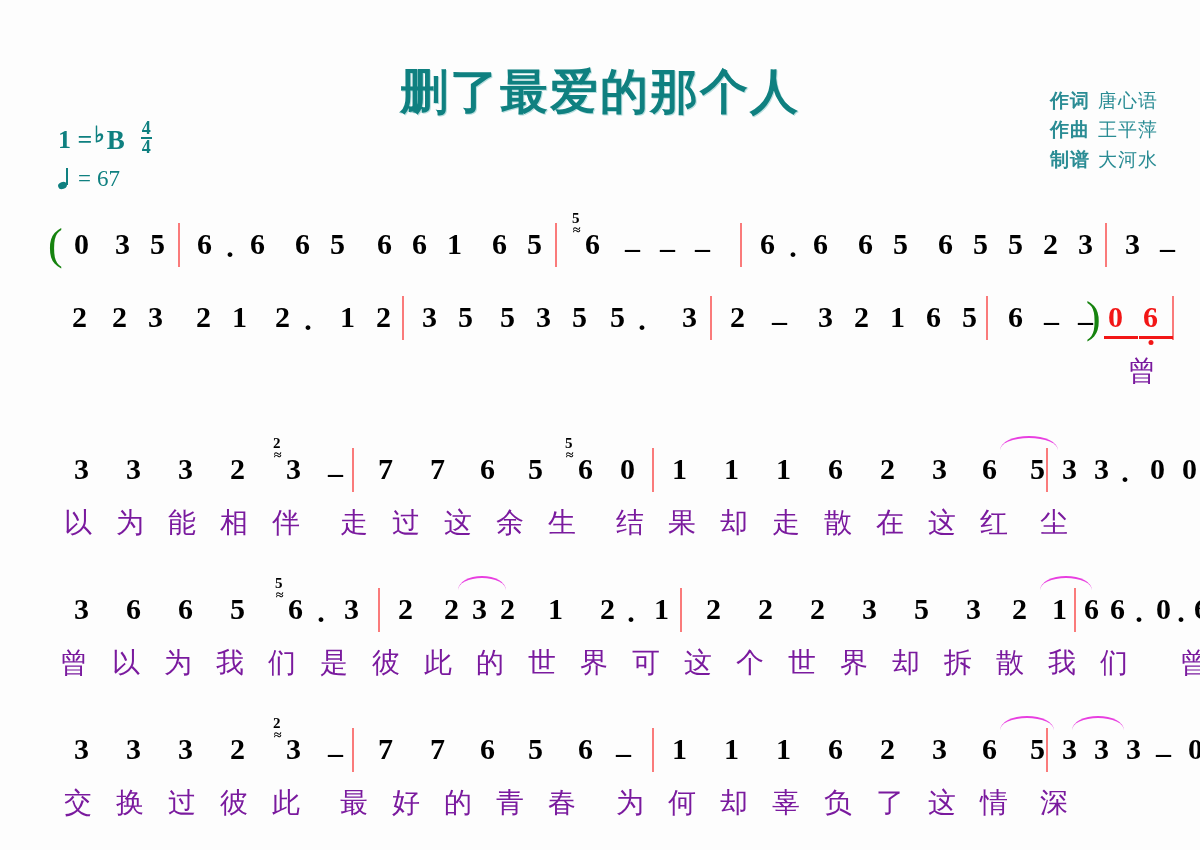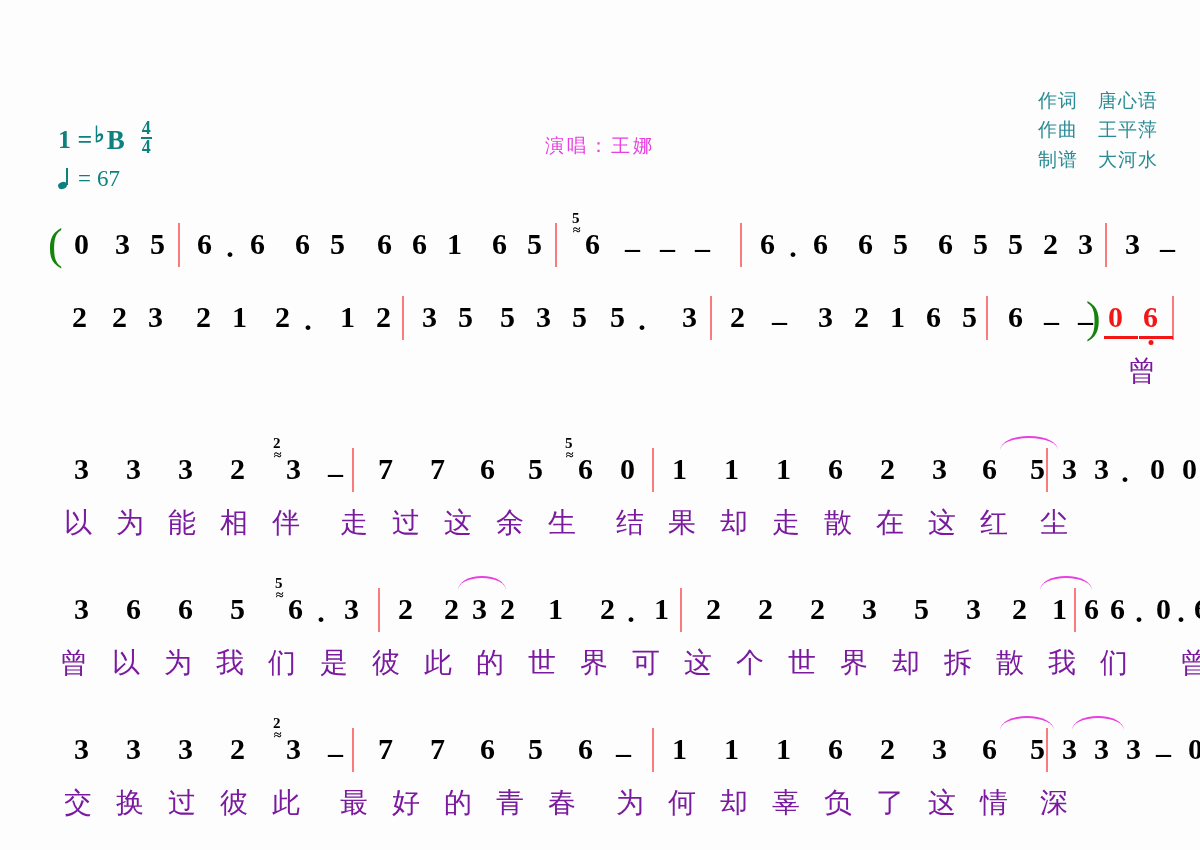--- a/index.html
+++ b/index.html
@@ -38,21 +38,21 @@
   }
   .credits {
     position: absolute; right: 42px; top: 86px;
     text-align: left;
     font-family: "Liberation Serif", serif;
     font-size: 19px;
     color: #2a8c94;
     line-height: 1.55;
     letter-spacing: 1px;
   }
-  .credits div span.role { margin-right: 20px; }
+  .credits div span.role { margin-right: 8px; font-weight: bold; }
 
   .keyblock {
     position: absolute; left: 58px; top: 122px;
     color: #0f8080;
     font-family: "Liberation Serif", serif;
   }
   .keyline1 { font-size: 26px; font-weight: bold; display: flex; align-items: center; gap: 2px; }
   .keyline1 .flat { font-size: 22px; position: relative; top: -5px; }
   .keyline1 .bnote { font-size: 27px; }
   .timesig {
@@ -166,21 +166,21 @@
     position: absolute; top: 22px;
     font-weight: bold; font-size: 30px;
   }
 </style>
 </head>
 <body>
 
 <div class="sheet">
 
   <div class="header">
-    <div class="subtitle">演唱：王娜</div>
+    <div class="title">删了最爱的那个人</div>
     <div class="credits">
         <div><span class="role">作词</span><span>唐心语</span></div>
         <div><span class="role">作曲</span><span>王平萍</span></div>
         <div><span class="role">制谱</span><span>大河水</span></div>
       </div>
 
     <div class="keyblock">
       <div class="keyline1">
         <span>1 =</span>
         <span class="flat">♭</span>

